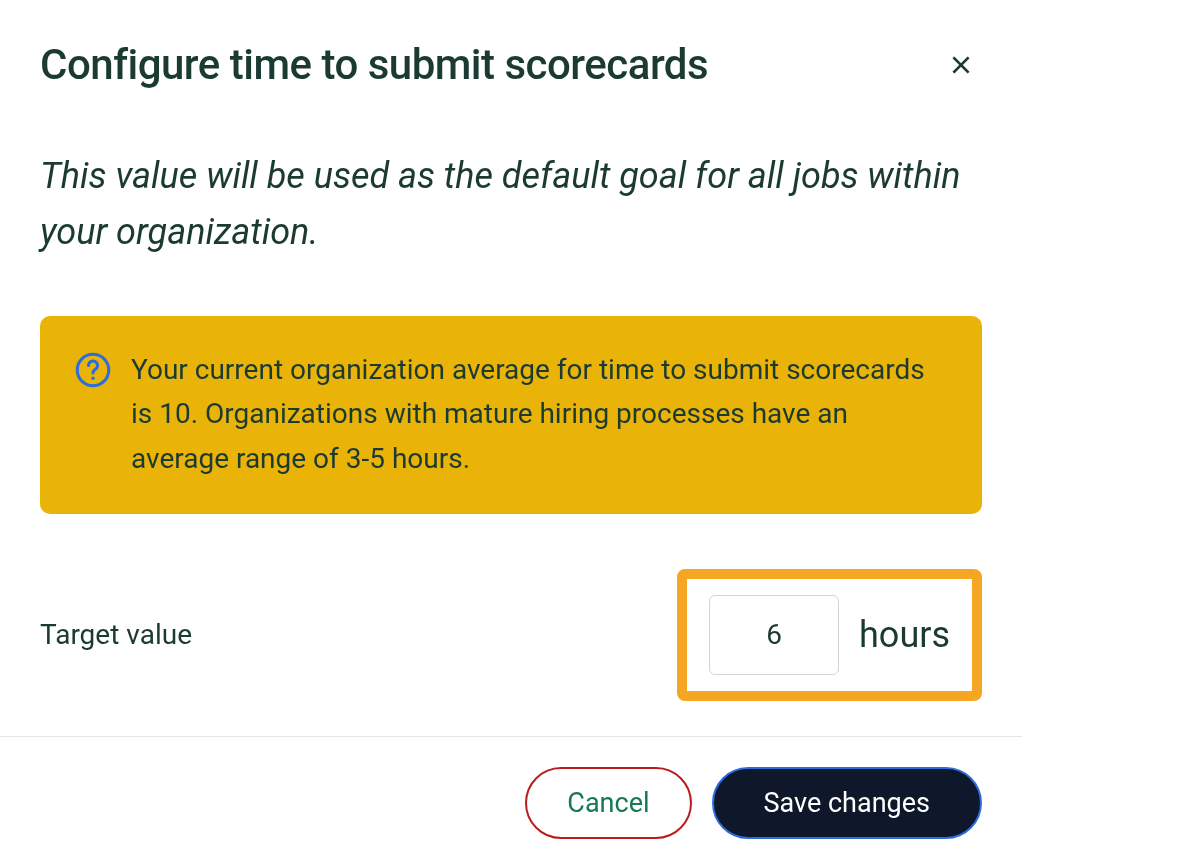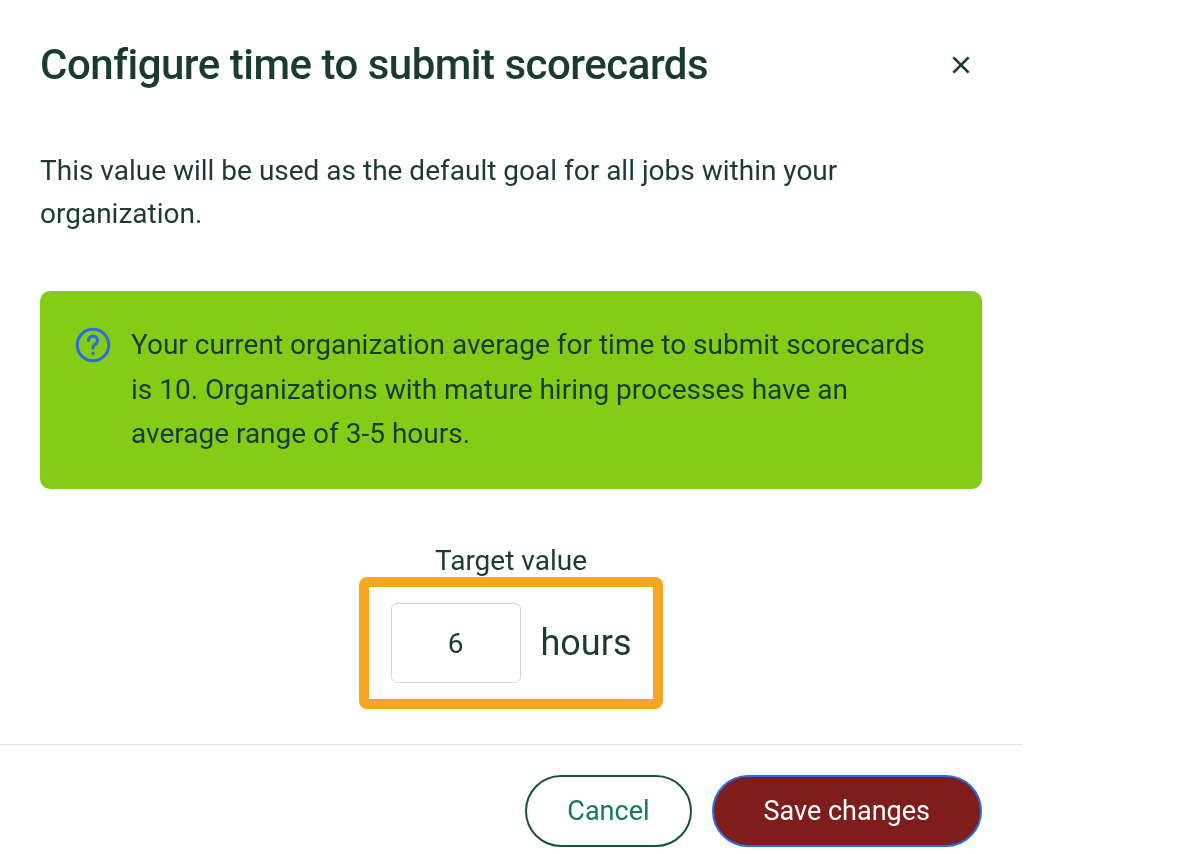--- a/index.html
+++ b/index.html
@@ -49,28 +49,29 @@
       stroke-width: 2.5;
       fill: none;
     }
     .section-label {
       font-size: 28px;
       font-weight: 600;
       color: #1a3a32;
       margin-bottom: 10px;
     }
     .section-description {
-      font-size: 28px;
+      font-size: 36px;
       font-weight: 400;
       color: #1a3a32;
       line-height: 1.55;
       margin-bottom: 55px;
+      font-style: italic;
     }
     .info-banner {
-      background: #84cc16;
+      background: #eab308;
       border-radius: 10px;
       padding: 32px 35px;
       display: flex;
       gap: 20px;
       margin-bottom: 55px;
     }
     .help-icon-wrapper {
       flex-shrink: 0;
       padding-top: 4px;
     }
@@ -81,21 +82,20 @@
     .info-text {
       font-size: 28px;
       color: #1a3a32;
       line-height: 1.6;
     }
     .target-row {
       display: flex;
       justify-content: space-between;
       align-items: center;
       margin-bottom: 15px;
-      flex-direction: column;
     }
     .target-label {
       font-size: 28px;
       color: #1a3a32;
     }
     .target-input-group {
       display: flex;
       align-items: center;
       border: 10px solid #f5a623;
       border-radius: 8px;
@@ -128,24 +128,24 @@
       padding: 18px 40px;
       border-radius: 999px;
       cursor: pointer;
       font-family: inherit;
       font-weight: 400;
       border: 2px solid transparent;
     }
     .btn-cancel {
       background: #ffffff;
       color: #147a52;
-      border: 2px solid #14532d;
+      border: 2px solid #b91c1c;
     }
     .btn-save {
-      background: #7f1d1d;
+      background: #0f172a;
       color: #ffffff;
       border: 2px solid #2d6cdf;
       padding-left: 50px;
       padding-right: 50px;
     }
   </style>
 </head>
 <body>
 
 <div class="dialog">

